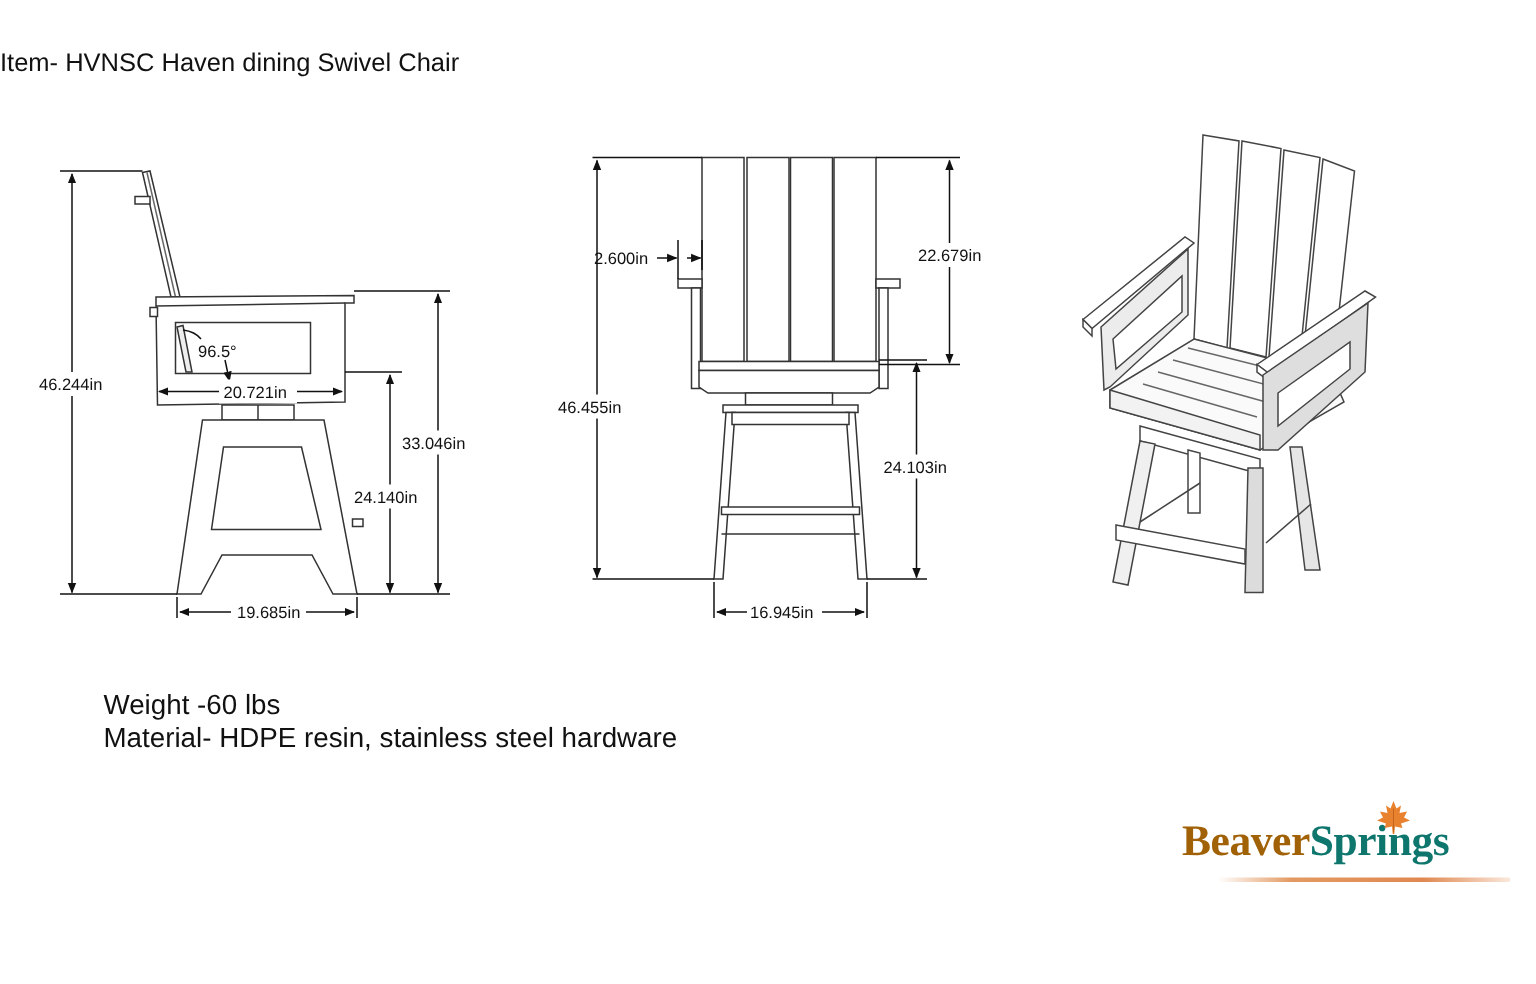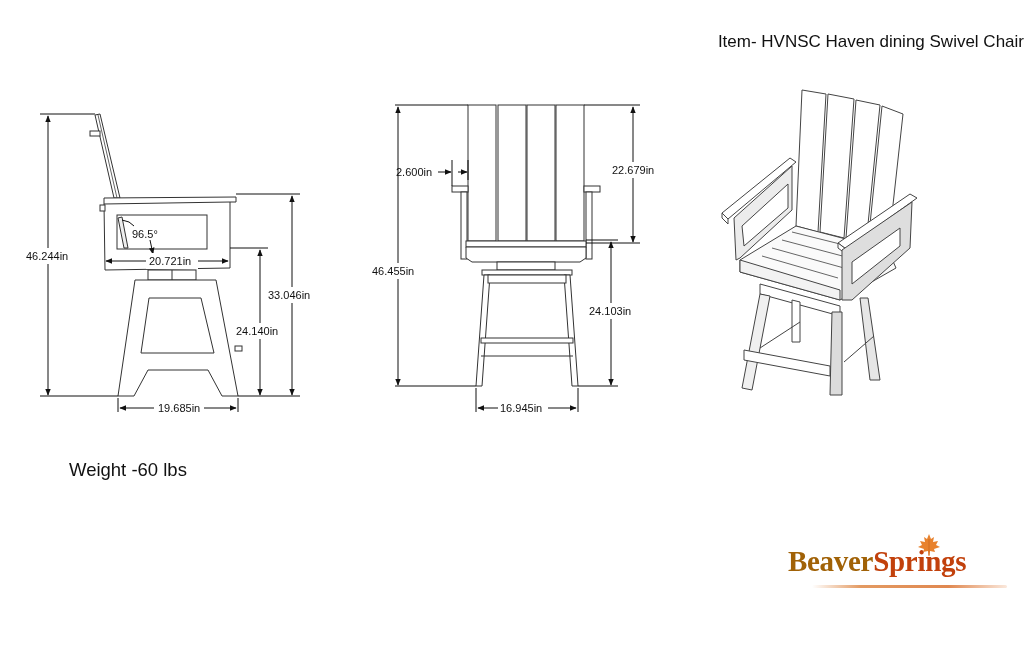--- a/index.html
+++ b/index.html
@@ -1,27 +1,27 @@
 <!DOCTYPE html>
 <html><head>
 <meta charset="utf-8">
 <style>
   html, body { margin: 0; padding: 0; background: #ffffff; }
   body { width: 1024px; height: 656px; position: relative; overflow: hidden;
          font-family: "Liberation Sans", sans-serif; color: #111; }
-  .title { position: absolute; left: 0; width: 1024px; top: 32px; text-align: right;
+  .title { position: absolute; left: 0; width: 1024px; top: 32px; text-align: left;
            font-size: 17px; color: #111; }
   svg.drawing { position: absolute; left: 0; top: 0; }
   .dim { font-family: "Liberation Sans", sans-serif; font-size: 11px; fill: #111; }
   .specs { position: absolute; left: 69px; top: 459px; font-size: 18.5px; line-height: 22px; color: #111; }
   .specs div { white-space: nowrap; }
   .logo { position: absolute; left: 788px; top: 545px; font-family: "Liberation Serif", serif;
           font-size: 29px; font-weight: bold; letter-spacing: -0.3px; }
   .logo .b { color: #a16207; margin-top: 44px; }
-  .logo .s { color: #c2410c; text-align: right; }
+  .logo .s { color: #0f766e; text-align: right; }
   .swoosh { position: absolute; left: 812px; top: 585px; width: 195px; height: 3px;
             background: linear-gradient(90deg, rgba(230,150,90,0) 0%, #e39a62 25%, #e08850 70%, rgba(230,140,80,0.2) 100%);
             border-radius: 2px; }
   .leaf { position: absolute; left: 917px; top: 533px; }
 </style>
 </head>
 <body>
 
 <div class="title">Item- HVNSC Haven dining Swivel Chair</div>
 
@@ -177,20 +177,21 @@
     <polygon points="860,298 868,298 880,380 870,380" fill="#e6e6e6"></polygon>
     <polygon points="792,300 800,302 800,342 792,342"></polygon>
     <polygon points="744,350 830,366 830,376 744,360"></polygon>
     <line x1="760" y1="348" x2="800" y2="322"></line>
     <line x1="844" y1="362" x2="874" y2="336"></line>
   </g>
 </svg>
 
 <div class="specs">
   <div>Weight -60 lbs</div>
+  <div>Material- HDPE resin, stainless steel hardware</div>
 </div>
 
 <div class="logo">
   <span class="b">Beaver</span><span class="s">Springs</span>
 </div>
 <svg class="leaf" width="24" height="24" viewBox="0 0 24 24">
   <path d="M12,1 L14,6 L17,4 L16,9 L21,8 L19,12 L23,14 L17,16 L18,19 L13,18 L12.5,23 L11.5,23 L11,18 L6,19 L7,16 L1,14 L5,12 L3,8 L8,9 L7,4 L10,6 Z" fill="#e8822e"></path>
   <path d="M12,6 L12,22" stroke="#c0601a" stroke-width="0.6"></path>
 </svg>
 <div class="swoosh"></div>

